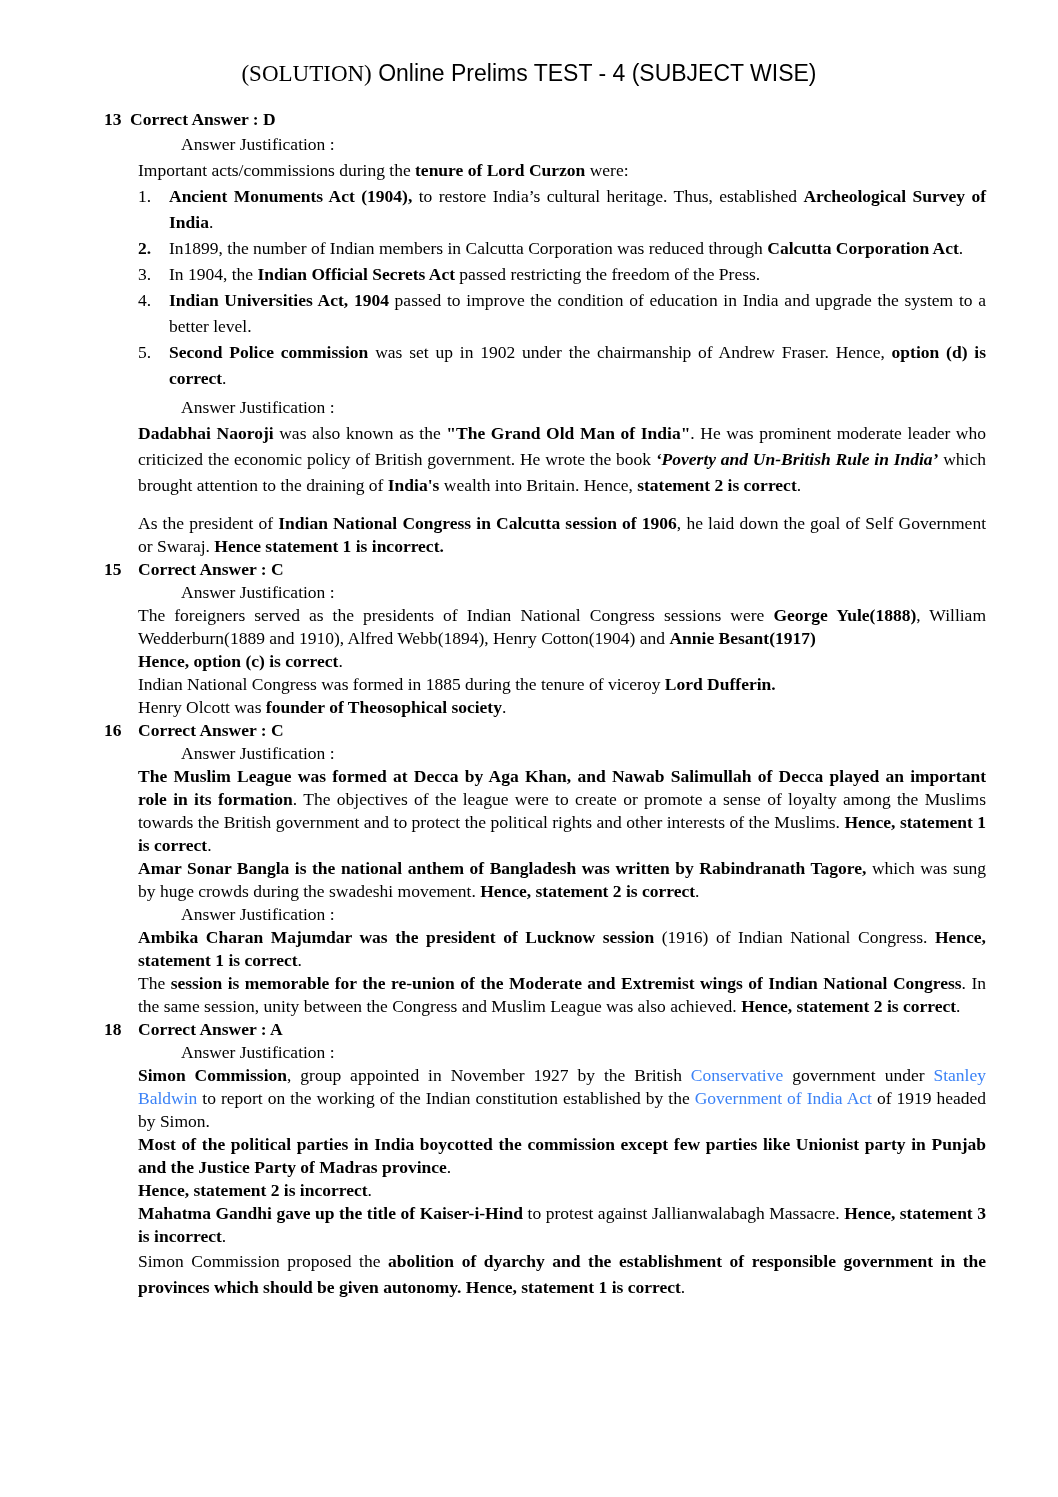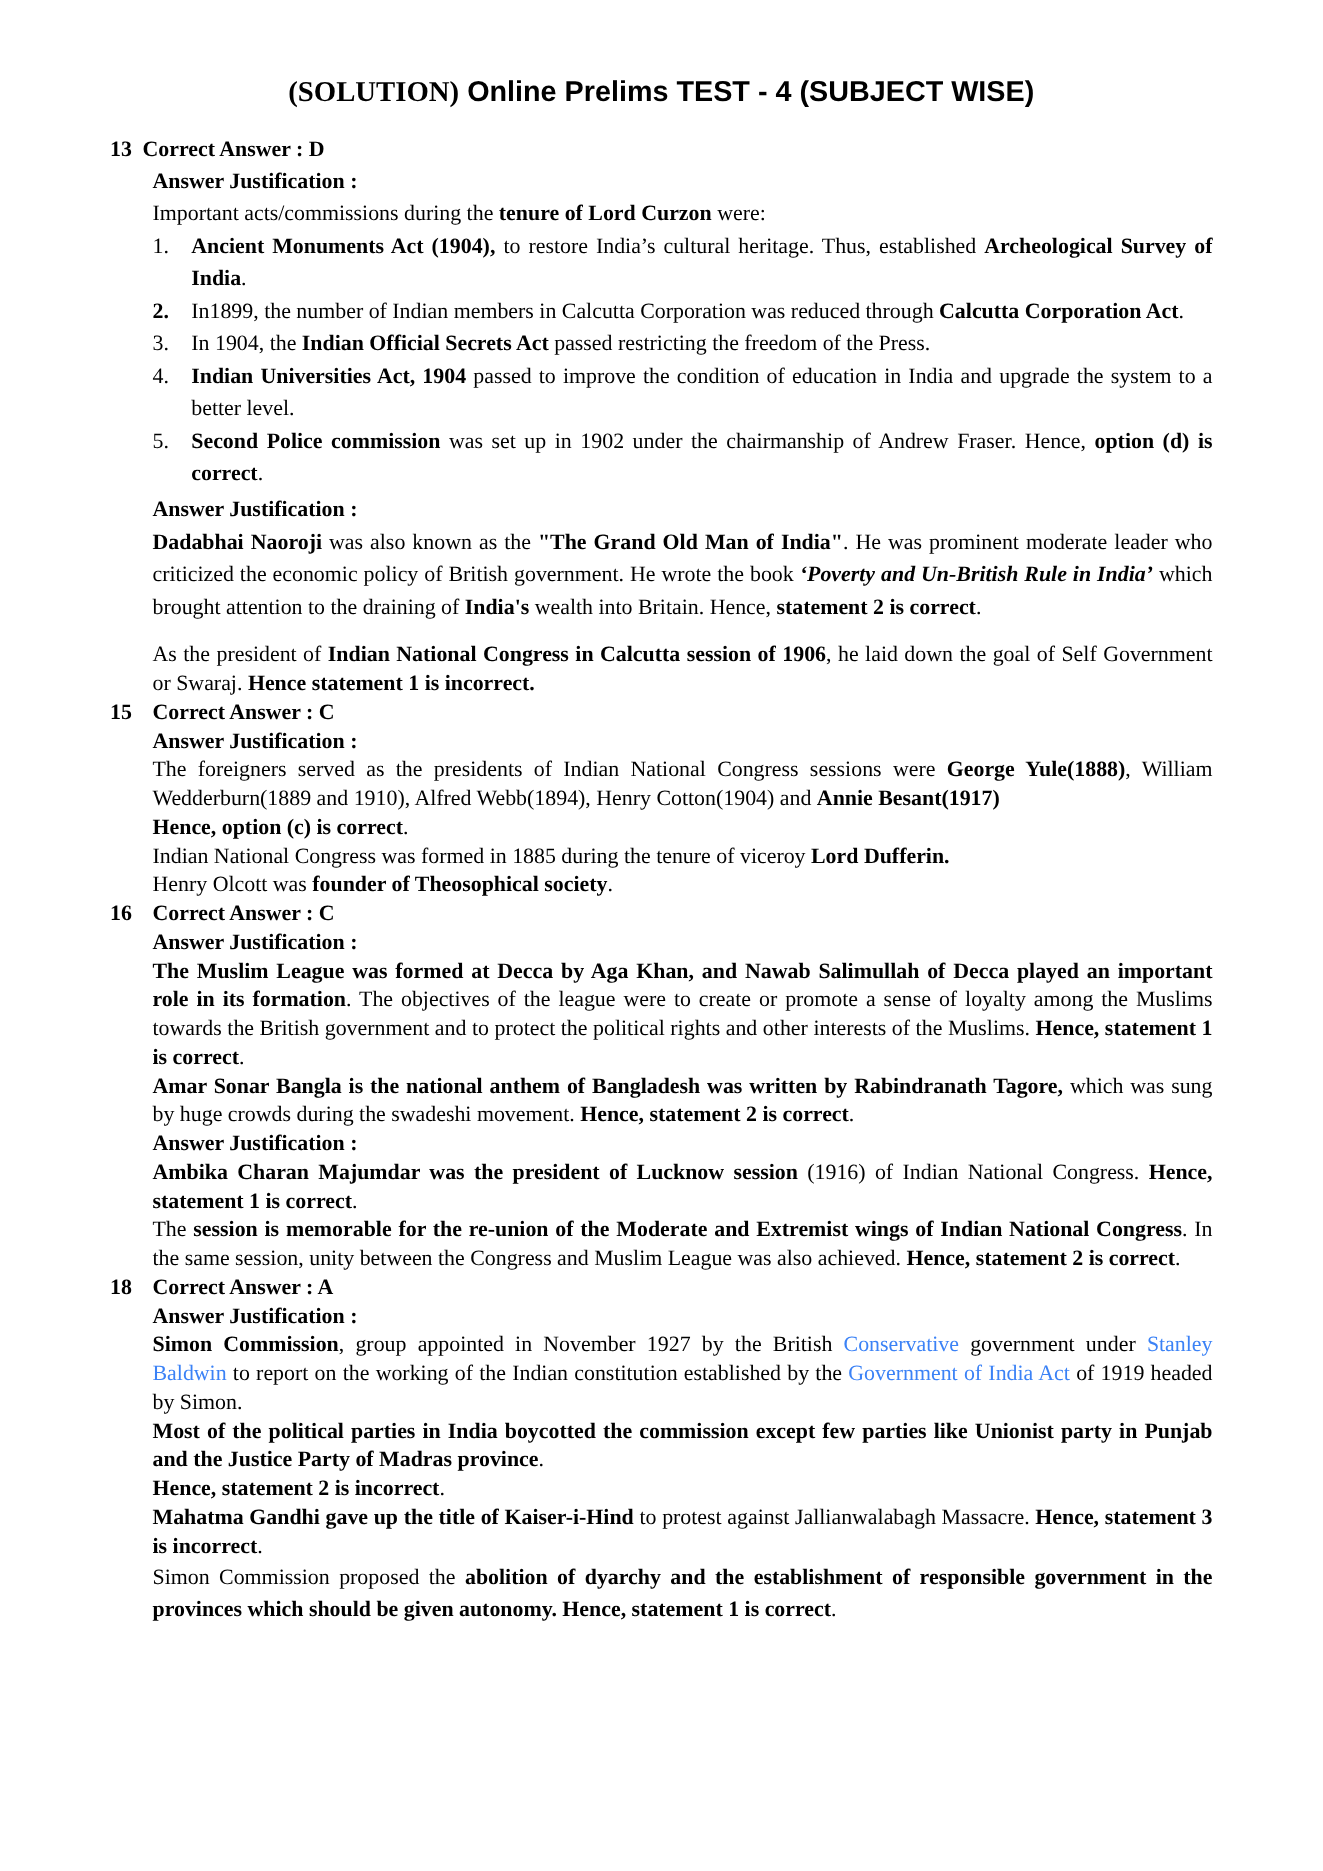--- a/index.html
+++ b/index.html
@@ -3,31 +3,31 @@
   <meta charset="utf-8">
   <style>
     html, body { margin: 0; padding: 0; background: #ffffff; }
     body {
       width: 1058px; height: 1497px; position: relative; overflow: hidden;
       font-family: "Liberation Serif", "DejaVu Serif", serif;
       color: #000; font-size: 17.5px;
     }
     .title {
       position: absolute; top: 60px; left: 0; width: 1058px; text-align: center;
-      font-size: 23px; font-weight: bold; letter-spacing: 0px;
+      font-size: 23px; font-weight: normal; letter-spacing: 0px;
     }
     .title .t1 { font-family: "Liberation Serif", serif; }
     .title .t2 { font-family: "Liberation Sans", sans-serif; }
-    .content { position: absolute; top: 108px; left: 88px; width: 882px; }
+    .content { position: absolute; top: 108px; left: 104px; width: 882px; }
     .q { position: relative; }
     .qhead { font-weight: bold; height: 23px; line-height: 23px; }
     .qhead .num { display: inline-block; width: 34px; }
     .qhead.tight .num { width: 26px; }
     .body { margin-left: 34px; }
-    .aj { font-weight: bold; line-height: 23px; }
+    .aj { font-weight: normal; line-height: 23px; margin-left: 43px; }
     p { margin: 0; line-height: 23px; text-align: justify; }
     p.gap { margin-top: 14px; }
     ol { margin: 0; padding: 0; list-style: none; }
     ol li { position: relative; padding-left: 31px; line-height: 26px; text-align: justify; }
     ol li .marker { position: absolute; left: 0; top: 0; }
     ol li .marker.b { font-weight: bold; }
     b { font-weight: bold; }
     i b, b i { font-style: italic; }
     .link { color: #3b82f6; }
   </style>

